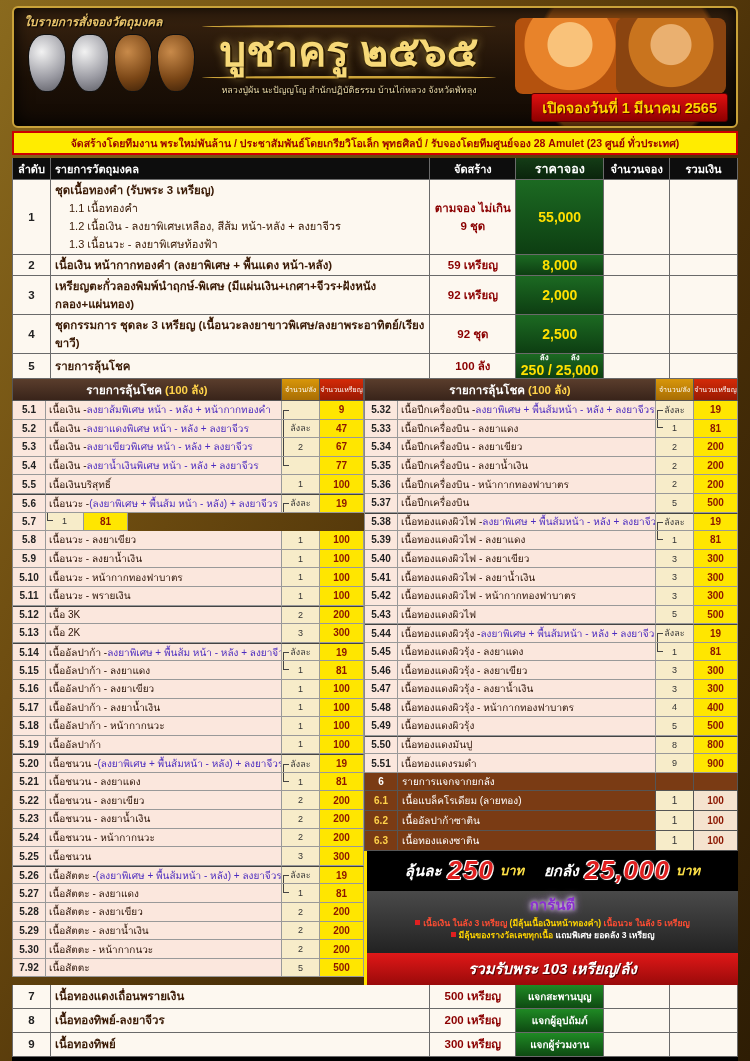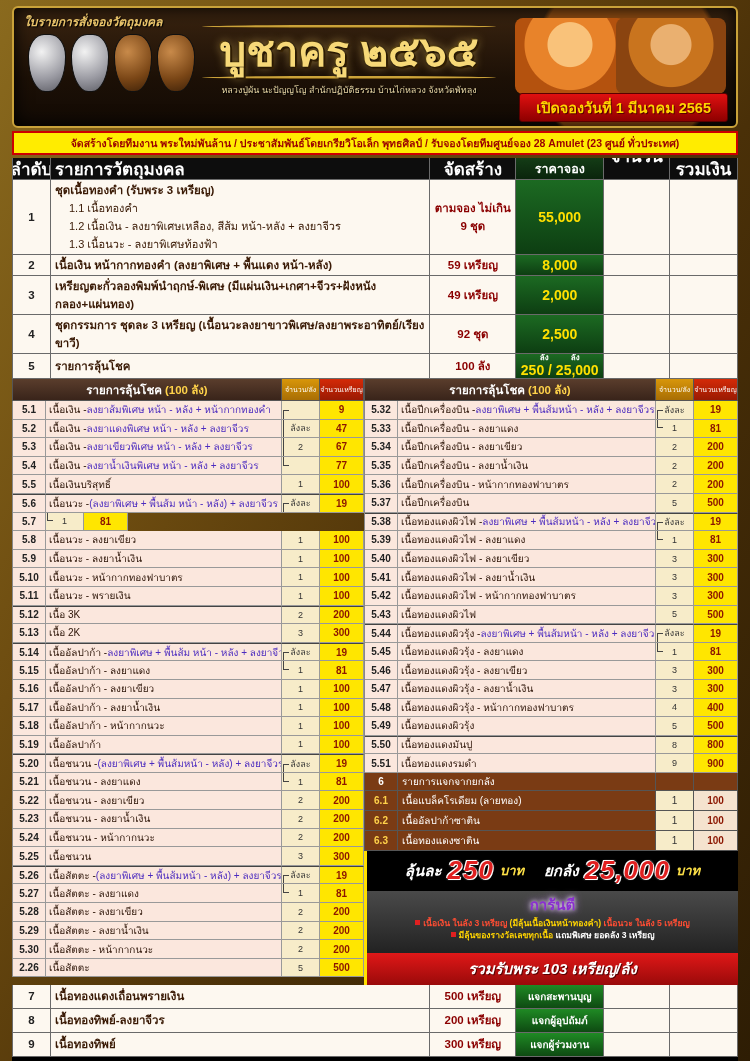--- a/index.html
+++ b/index.html
@@ -29,36 +29,36 @@
   .title-wrap{position:absolute;left:170px;top:14px;width:330px;text-align:center;}
   .title{font-size:42px;font-weight:bold;color:#f7d978;line-height:1.0;
     text-shadow:0 0 3px #000,2px 2px 0 #3a2404,-1px -1px 0 #7a5a14,0 0 10px rgba(255,215,110,.6);}
   .title-rule{height:0;border-top:2px solid #caa23a;border-bottom:1px solid #7a5a14;margin:3px 18px;border-radius:50%;}
   .subtitle{margin-top:4px;font-size:9px;color:#e9d9a8;text-shadow:1px 1px 0 #000;}
   .monks{position:absolute;right:8px;top:6px;width:215px;height:80px;overflow:hidden;border-radius:4px;}
   .monk{position:absolute;top:4px;width:110px;height:76px;border-radius:8px;}
   .monk.m1{left:2px;background:radial-gradient(circle at 50% 35%,#f9c27a 0 22px,#e8832a 23px 45px,#b4520e 46px);}
   .monk.m2{right:2px;background:radial-gradient(circle at 50% 35%,#eab070 0 20px,#c9741e 21px 42px,#8a4410 43px);}
   .date-bar{position:absolute;right:8px;bottom:4px;background:linear-gradient(180deg,#e01010,#8e0000);
-    color:#ffd400;font-weight:bold;font-size:14.5px;padding:2px 16px;border-radius:3px;
+    color:#ffd400;font-weight:bold;font-size:14.5px;padding:2px 10px;border-radius:3px;
     text-shadow:1px 1px 0 #5a0000;border:1px solid #5a0000;}
   
   .strip{height:20px;background:#ffec00;border:2px solid #cc0000;color:#9a0000;font-weight:bold;
     font-size:10.5px;display:flex;align-items:center;justify-content:center;white-space:nowrap;overflow:hidden;}
   
   .trow{display:flex;border-left:1px solid #6a6a6a;}
   .tc{box-sizing:border-box;border-right:1px solid #6a6a6a;border-bottom:1px solid #6a6a6a;
     overflow:hidden;display:flex;align-items:center;}
   .c-no{width:38px;justify-content:center;font-weight:bold;color:#222;}
   .c-item{width:380px;padding:1px 4px;flex-direction:column;align-items:flex-start;justify-content:center;color:#3a1a05;}
   .c-made{width:86px;justify-content:center;text-align:center;color:#8b0000;font-weight:bold;}
   .c-price{width:88px;justify-content:center;text-align:center;background:linear-gradient(180deg,#1c6a22,#0d3e12);color:#ffe000;font-weight:bold;font-size:14px;flex-direction:column;}
   .c-fill1{width:66px;}
   .c-fill2{width:68px;}
-  .thead .tc{background:#0d0d0d;color:#fff;font-weight:bold;font-size:17px;justify-content:center;height:22px;text-align:center;}
+  .thead .tc{background:#0d0d0d;color:#fff;font-weight:bold;font-size:11px;justify-content:center;height:22px;text-align:center;}
   .thead .c-price{background:linear-gradient(180deg,#143c16,#0a240c);color:#fff;font-size:12.5px;}
   .mbody .trow{background:#fdf8f0;font-size:11.5px;}
   .mbody .trow{min-height:18px;}
   .item-main{font-weight:bold;}
   .item-sub{padding-left:14px;font-size:11px;}
   .price-small{font-size:8px;color:#fff;line-height:1;}
   
   .subwrap{display:flex;align-items:flex-start;}
   .ltab{width:352px;}
   .rcol{width:374px;}
@@ -179,21 +179,21 @@
               <div>8,000</div>
             </div>
             <div class="tc c-fill1"></div>
             <div class="tc c-fill2"></div>
           </div>
           <div class="trow">
             <div class="tc c-no">3</div>
             <div class="tc c-item">
               <div class="item-main">เหรียญตะกั่วลองพิมพ์นำฤกษ์-พิเศษ (มีแผ่นเงิน+เกศา+จีวร+ฝังหนังกลอง+แผ่นทอง)</div>
             </div>
-            <div class="tc c-made">49 เหรียญ</div>
+            <div class="tc c-made">92 เหรียญ</div>
             <div class="tc c-price">
               <div>2,000</div>
             </div>
             <div class="tc c-fill1"></div>
             <div class="tc c-fill2"></div>
           </div>
           <div class="trow">
             <div class="tc c-no">4</div>
             <div class="tc c-item">
               <div class="item-main">ชุดกรรมการ ชุดละ 3 เหรียญ (เนื้อนวะลงยาขาวพิเศษ/ลงยาพระอาทิตย์/เรียงขาวี)</div>
@@ -471,21 +471,21 @@
             </div>
             <div class="srow">
               <div class="tc s-no">5.30</div>
               <div class="tc s-nm">
                 <div style="display: inline;">เนื้อสัตตะ - หน้ากากนวะ</div>
               </div>
               <div class="tc s-q q">2</div>
               <div class="tc s-a">200</div>
             </div>
             <div class="srow">
-              <div class="tc s-no">2.26</div>
+              <div class="tc s-no">7.92</div>
               <div class="tc s-nm">
                 <div style="display: inline;">เนื้อสัตตะ</div>
               </div>
               <div class="tc s-q q">5</div>
               <div class="tc s-a">500</div>
             </div>
           </div>
       </div>
 
       <div class="rcol">

